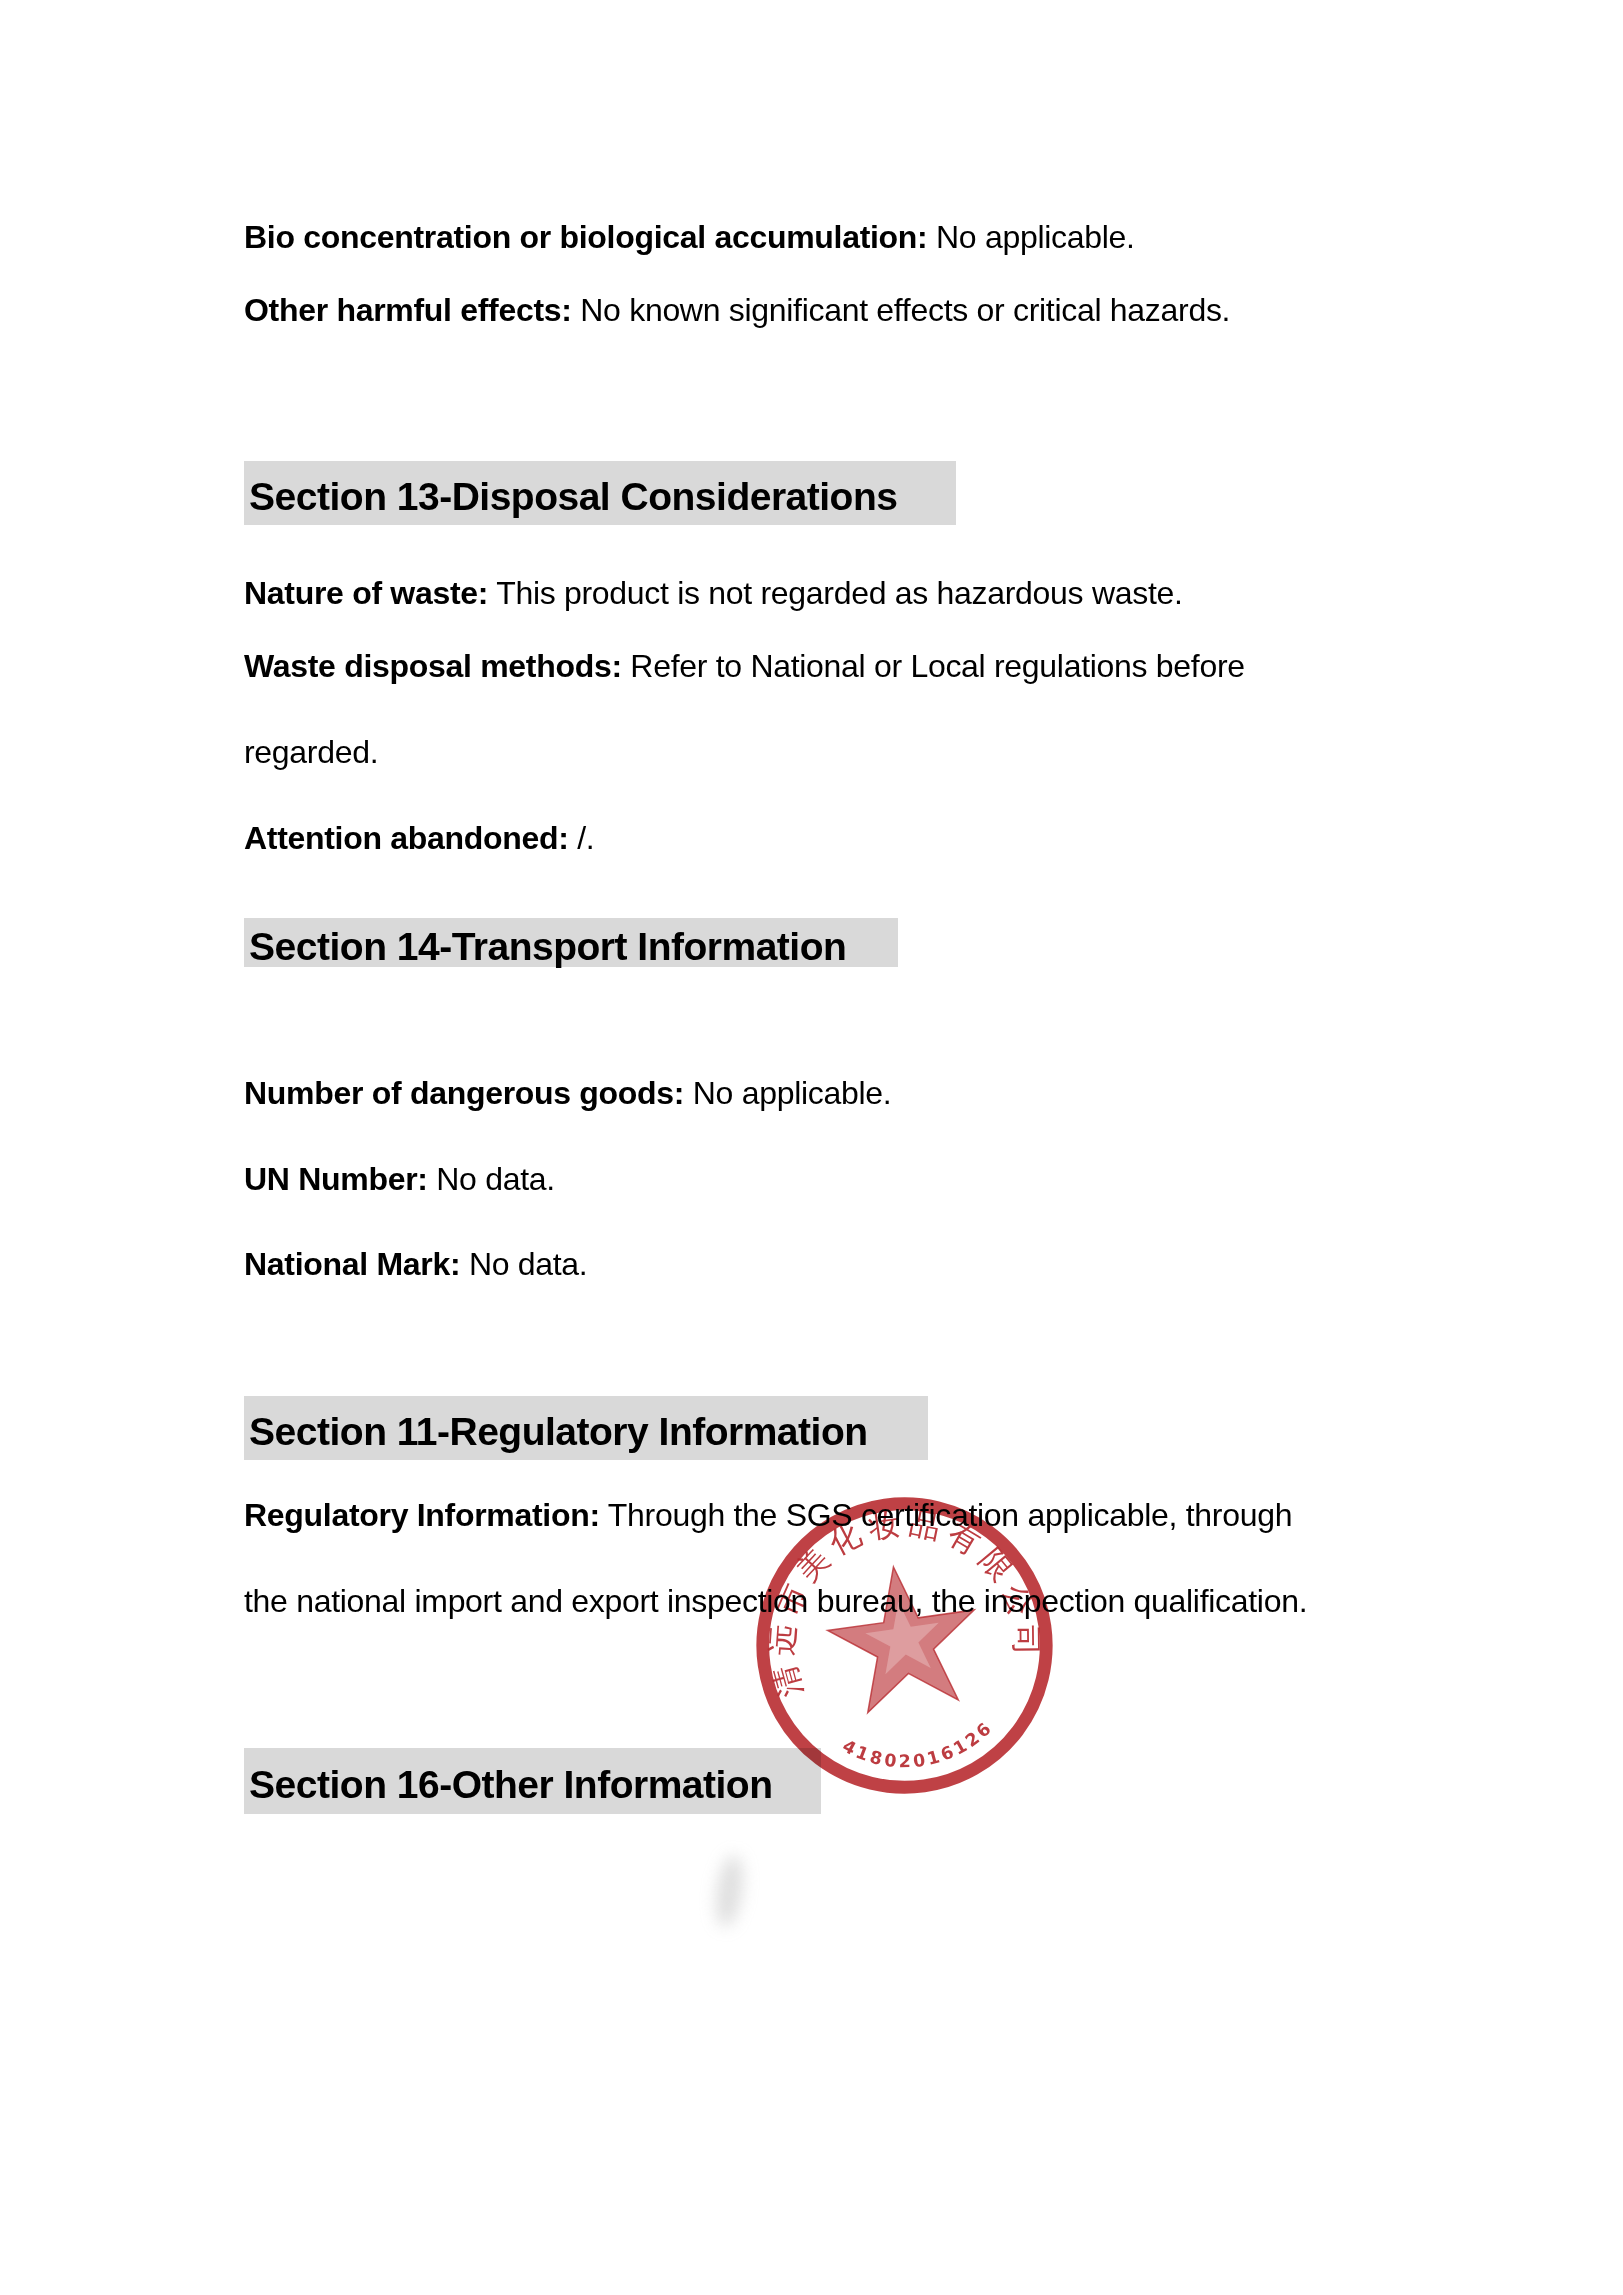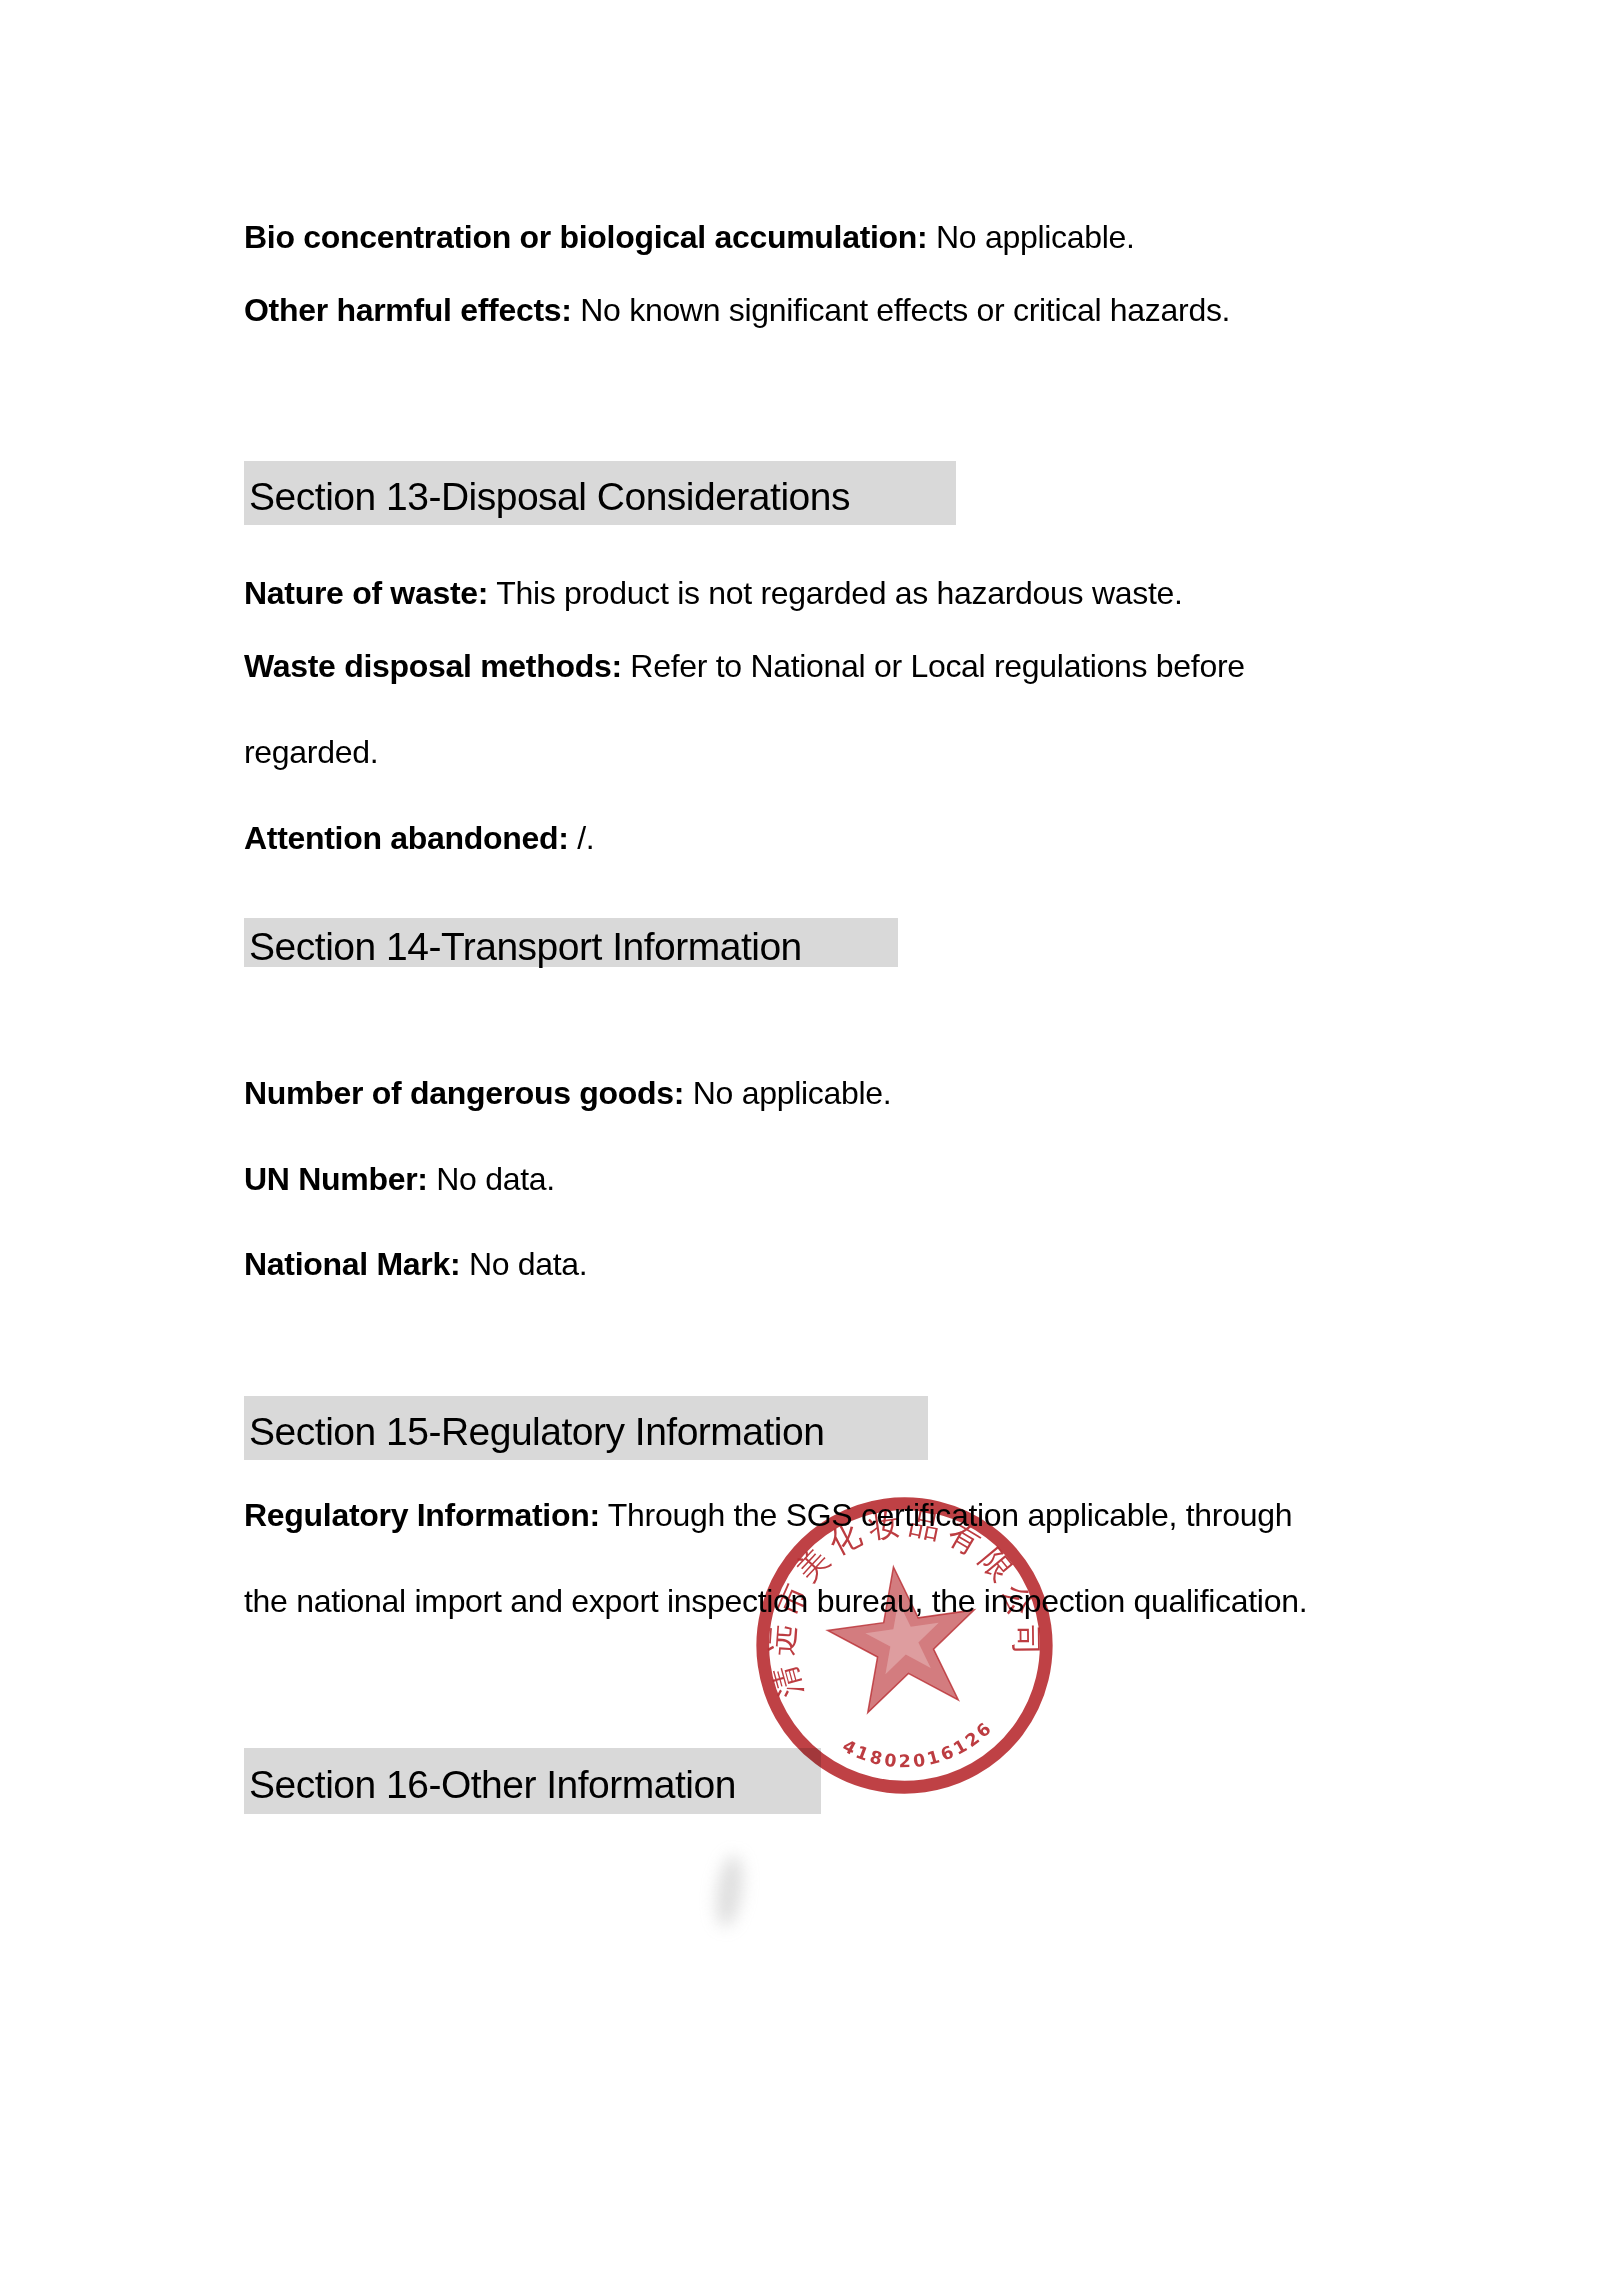--- a/index.html
+++ b/index.html
@@ -37,21 +37,21 @@
     position: absolute;
     left: 244px;
     background: var(--highlight);
     display: flex;
     align-items: center;
     padding-left: 5.1px;
   }
   .sec-title {
     display: block;
     font-size: 39px;
-    font-weight: normal;
+    font-weight: bold;
     white-space: nowrap;
     letter-spacing: -0.5px;
     color: var(--text);
     margin-top: 8px;
   }
   .stamp {
     position: absolute;
     left: 751px;
     top: 1492px;
     width: 307px;
@@ -154,21 +154,21 @@
     <span class="lbl">UN Number:</span>
     <span class="val">No data.</span>
   </div>
 
   <div class="line" style="top:1246px;width:419px">
     <span class="lbl">National Mark:</span>
     <span class="val">No data.</span>
   </div>
 
   <div class="sec" style="top:1396px;width:684px;height:64px">
-    <span class="sec-title" style="width:672px">Section 15-Regulatory Information</span>
+    <span class="sec-title" style="width:672px">Section 11-Regulatory Information</span>
   </div>
 
   <div class="line" style="top:1497px;width:1131px">
     <span class="lbl">Regulatory Information:</span>
     <span class="val">Through the SGS certification applicable, through</span>
   </div>
 
   <div class="line" style="top:1583px;width:1089px">
     <span class="val">the national import and export inspection bureau, the inspection qualification.</span>
   </div>

